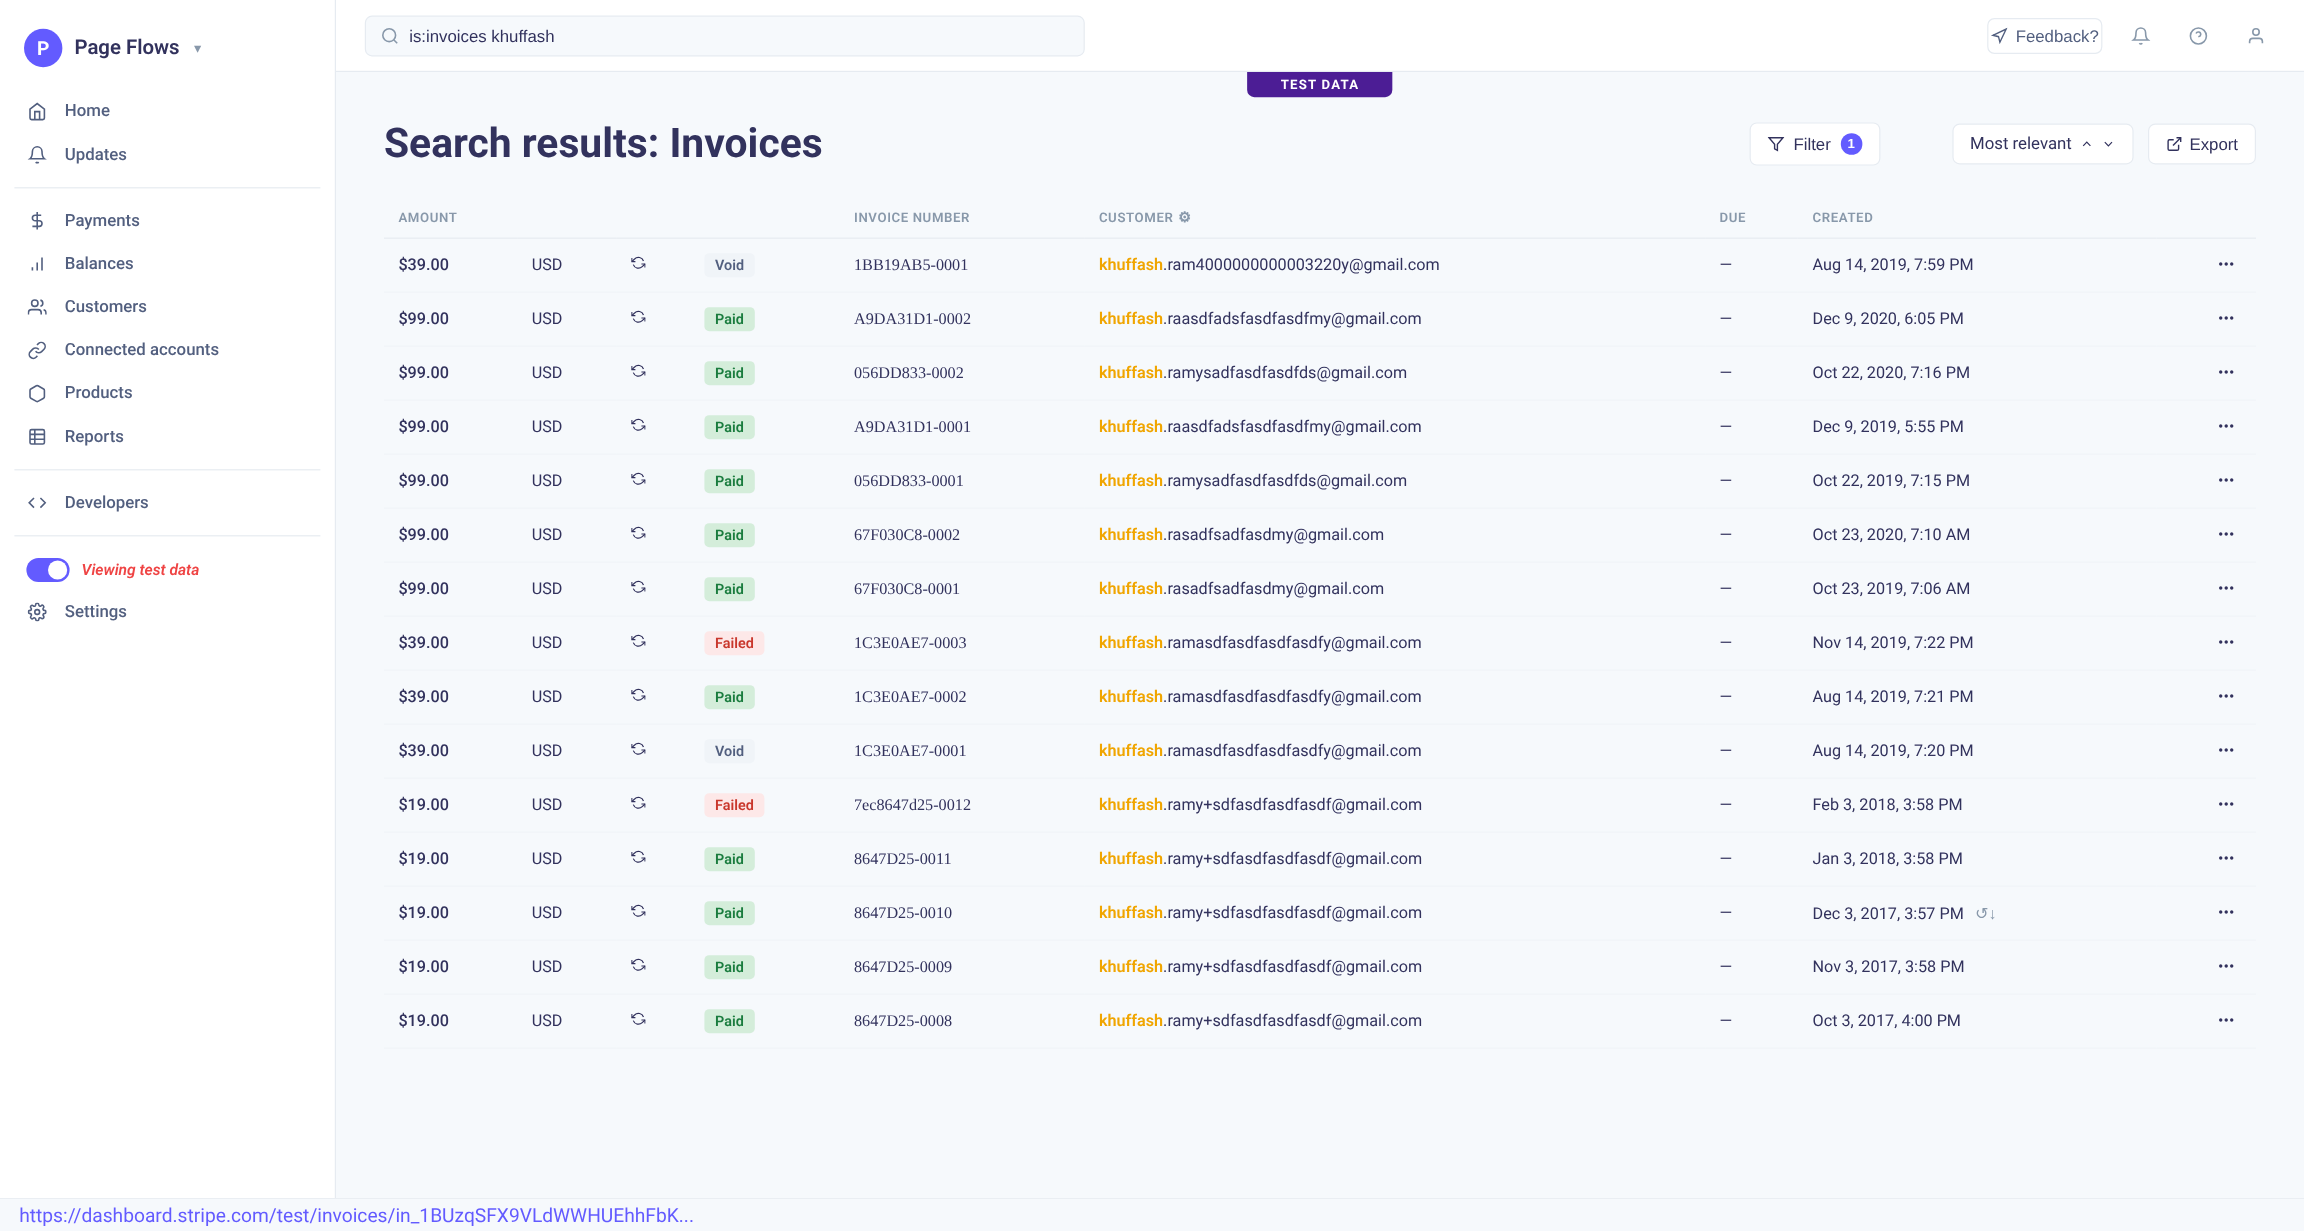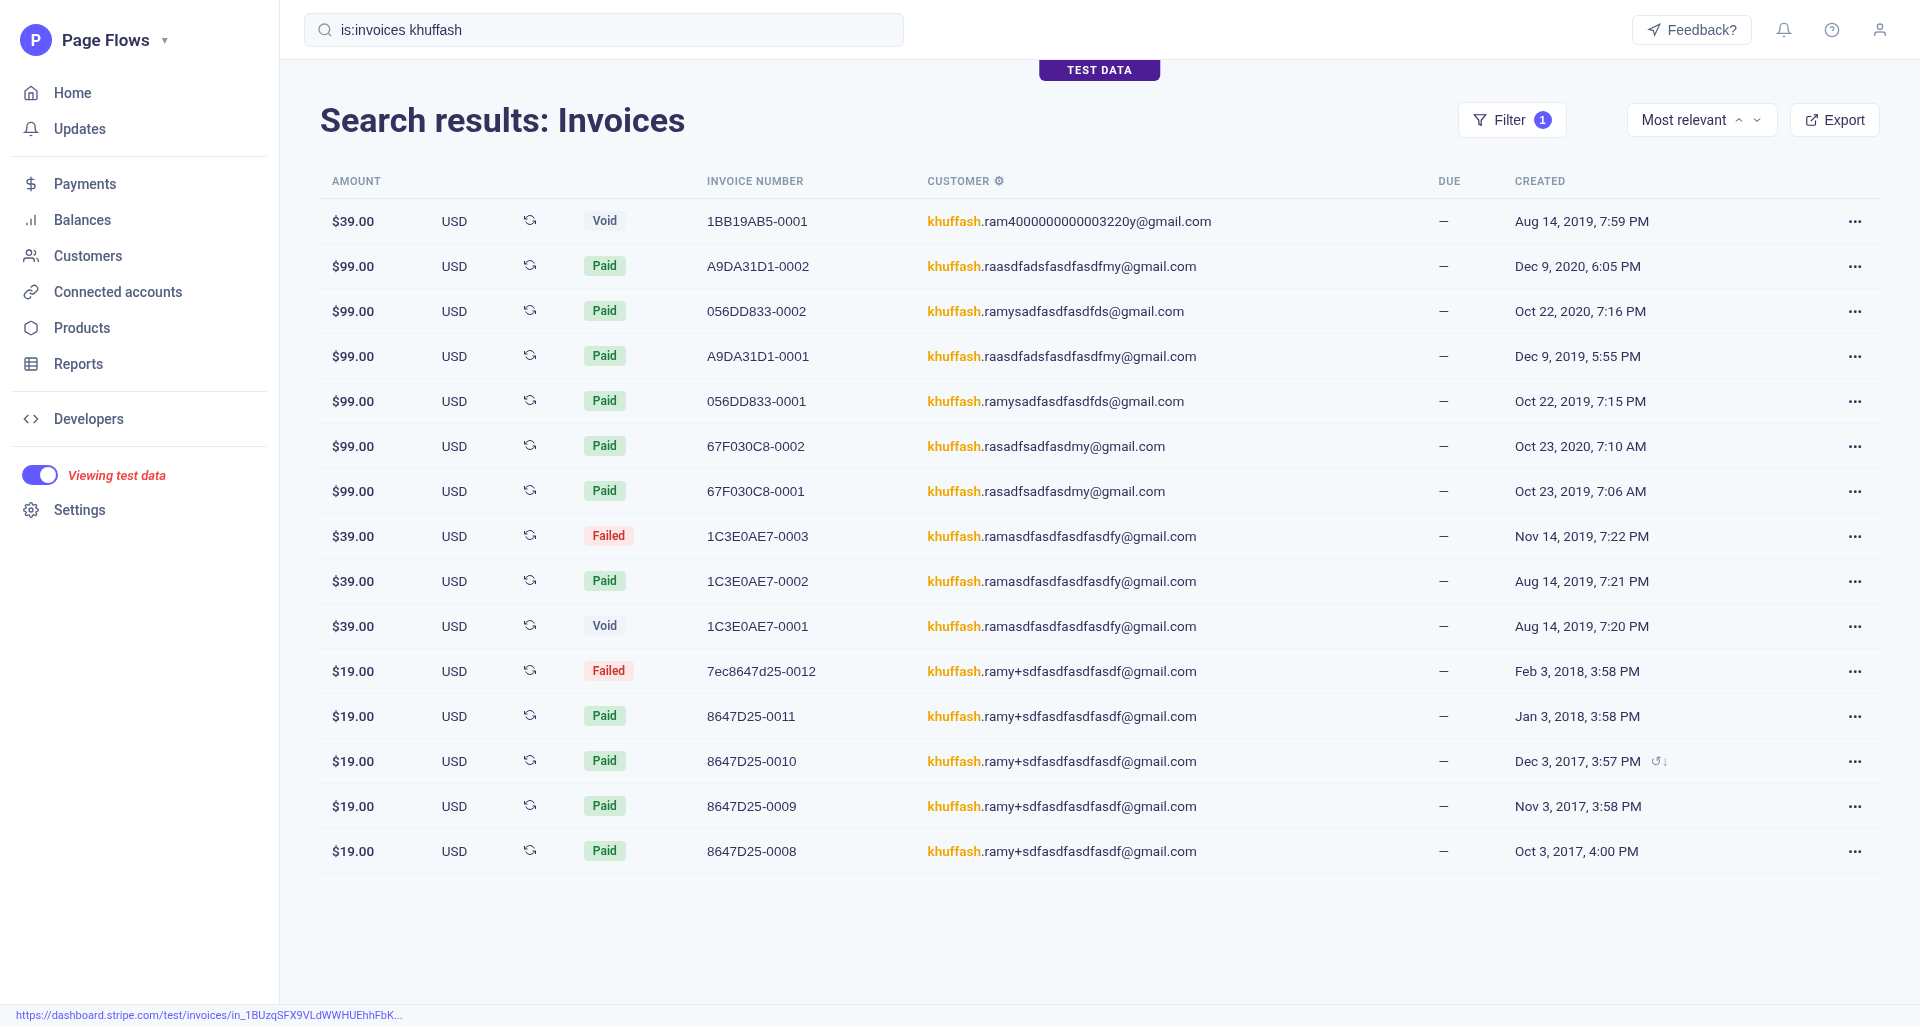--- a/index.html
+++ b/index.html
@@ -129,21 +129,21 @@
       gap: 16px;
       margin-left: auto;
     }
     .topbar-btn {
       display: flex;
       align-items: center;
       gap: 7px;
       color: #525f7f;
       cursor: pointer;
       font-size: 14px;
-      padding: 6px 14px;
+      padding: 6px 2px;
       border-radius: 6px;
       border: 1px solid #e6ebf1;
       background: white;
     }
     .topbar-icon-btn {
       color: #8898aa;
       cursor: pointer;
       width: 32px;
       height: 32px;
       display: flex;
@@ -263,40 +263,40 @@
       display: inline-flex;
       align-items: center;
       padding: 3px 9px;
       border-radius: 4px;
       font-size: 12px;
       font-weight: 600;
     }
     .status-paid { background: #d4edda; color: #1a7c3e; }
     .status-void { background: #f0f4f8; color: #525f7f; }
     .status-failed { background: #fde8e8; color: #c9372c; }
-    .invoice-num { color: #525f7f; font-family: Liberation Sans, sans-serif; font-size: 12.5px; }
+    .invoice-num { color: #525f7f; font-family: Liberation Serif, serif; font-size: 12.5px; }
     .customer-email { color: #32325d; }
     .customer-highlight { color: #f0a500; font-weight: 600; }
     .due-cell { color: #8898aa; }
     .created-cell { color: #525f7f; }
     .actions-cell { color: #8898aa; text-align: right; }
     .more-btn { cursor: pointer; padding: 2px 6px; border-radius: 4px; }
     .col-customer { display: flex; align-items: center; gap: 4px; }
     .gear-icon { color: #8898aa; font-size: 12px; cursor: pointer; }
 
     
     .status-bar {
       position: fixed;
       bottom: 0;
       left: 0;
       right: 0;
       background: #f6f9fc;
       border-top: 1px solid #e6ebf1;
       padding: 4px 16px;
-      font-size: 11px;
+      font-size: 16px;
       color: #635bff;
       z-index: 100;
     }
   </style>
 </head>
 <body>
 
 <nav id="sidebar">
   <div class="sidebar-logo">
     <div class="logo-circle">P</div>

